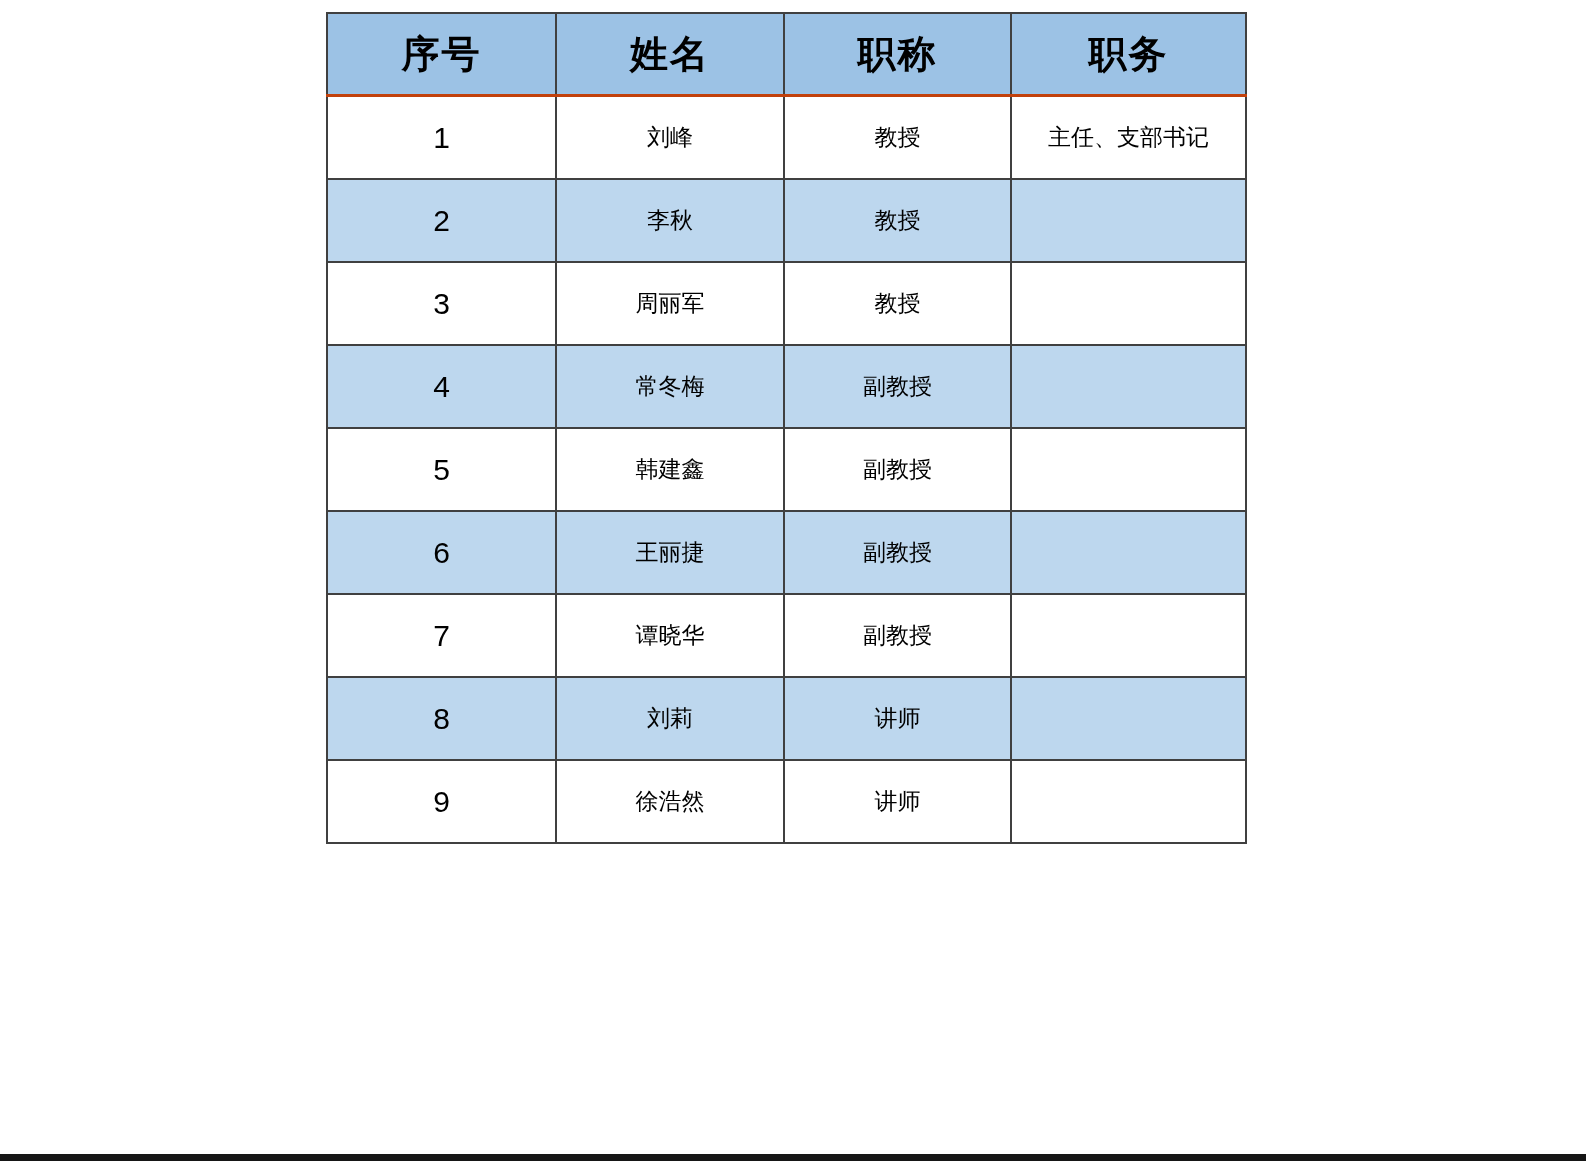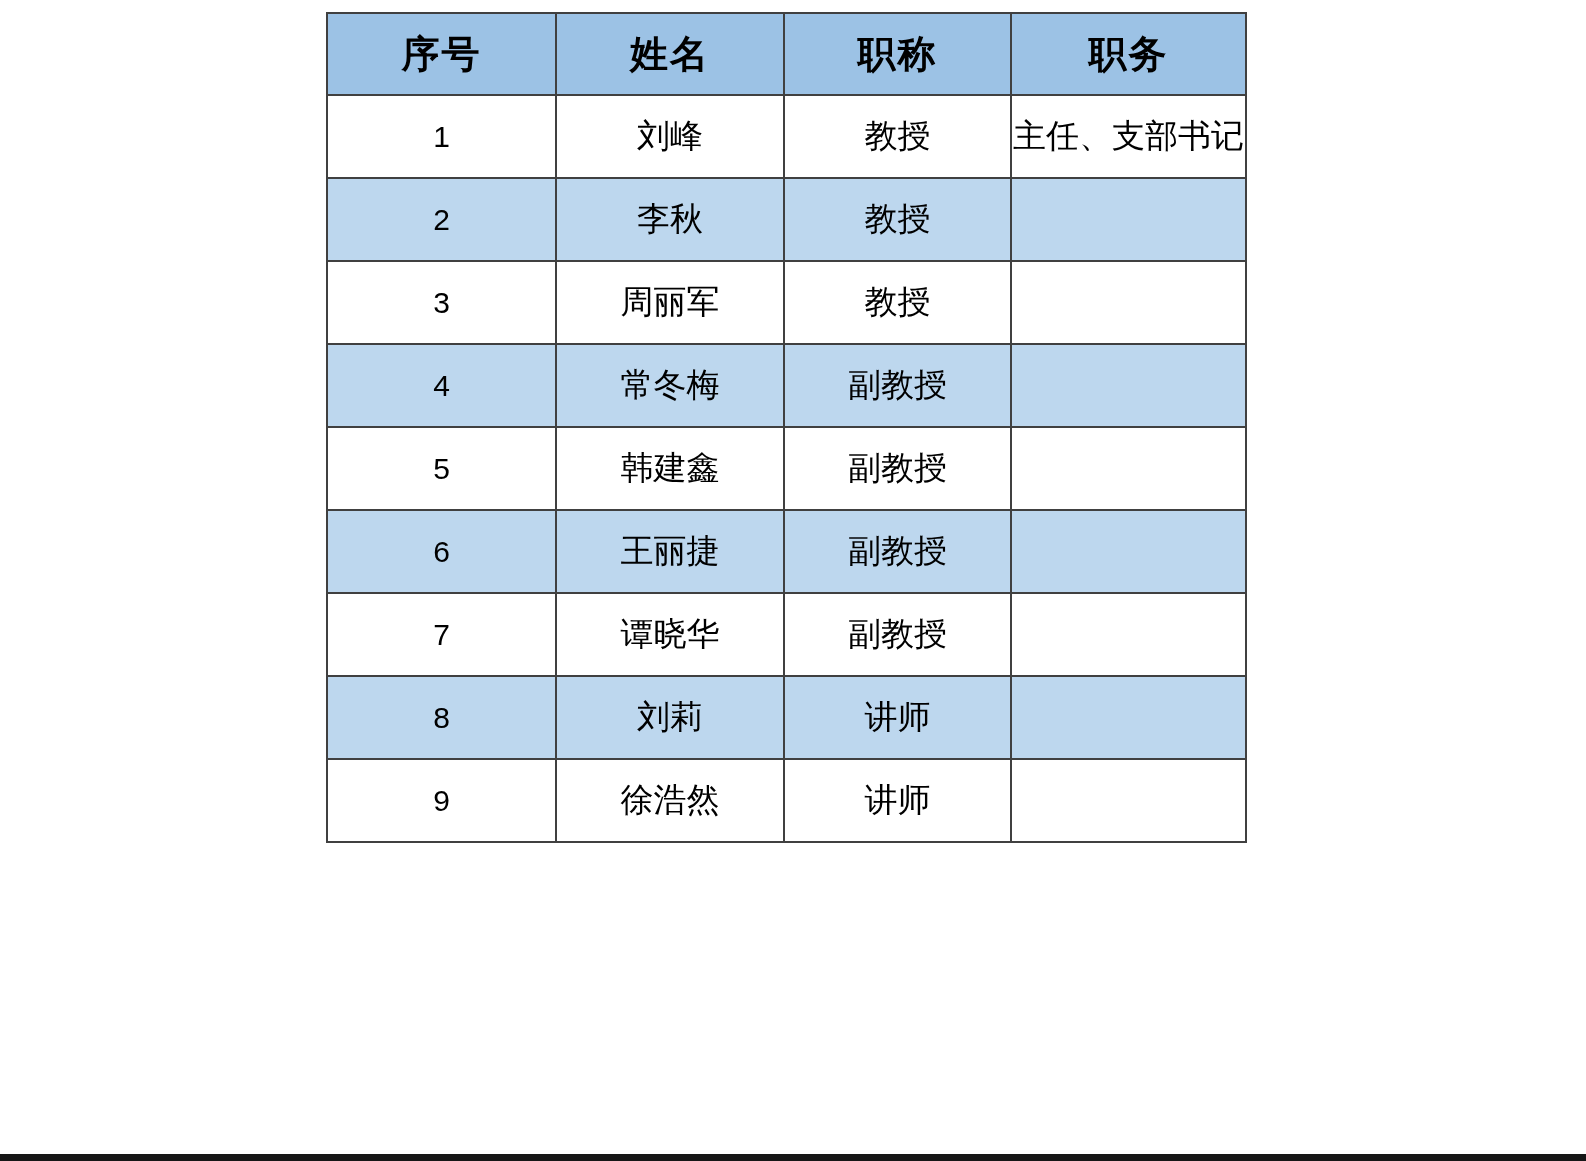--- a/index.html
+++ b/index.html
@@ -33,28 +33,28 @@
     padding: 0;
     overflow: hidden;
     white-space: nowrap;
   }
   table.staff-table thead th {
     height: 80px;
     background: #9CC2E5;
     font-family: "Liberation Sans", "DejaVu Sans", sans-serif;
     font-weight: bold;
     font-size: 38px;
-    border-bottom: 1px solid #c2410c;
+    border-bottom: 3px solid #c2410c;
     letter-spacing: 2px;
   }
   table.staff-table tbody td {
     height: 81px;
     background: #ffffff;
     font-family: Liberation Sans, sans-serif;
-    font-size: 33px;
+    font-size: 23px;
   }
   table.staff-table tbody td.cell-no {
     font-family: "Liberation Sans", "DejaVu Sans", sans-serif;
     font-size: 30px;
   }
   table.staff-table tbody tr.striped td {
     background: #BDD7EE;
   }
   .bottom-bar {
     position: absolute;

